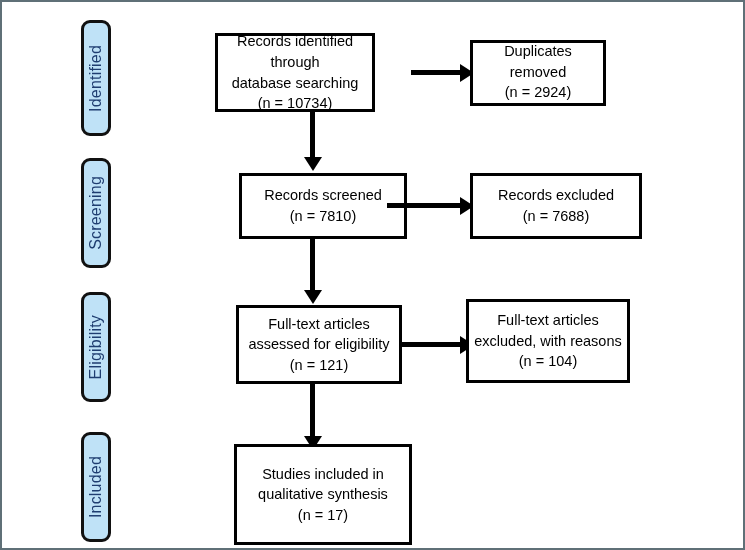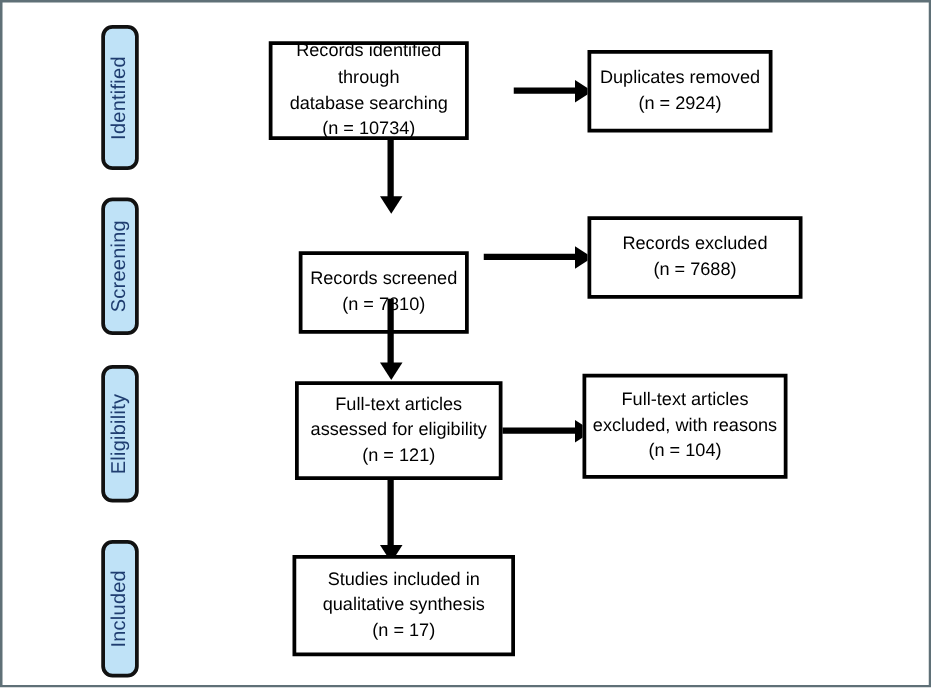--- a/index.html
+++ b/index.html
@@ -115,29 +115,29 @@
 
   <div class="flow-box" style="left:213px; top:31px; width:160px; height:79px;">
     <span class="flow-box-text">Records identified through
 database searching
 (n = 10734)</span>
   </div>
 
   <div class="connector-h" style="left:409px; top:68px; width:51px;"></div>
   <div class="arrowhead-right" style="left:458px; top:61.5px;"></div>
 
-  <div class="flow-box" style="left:468px; top:38px; width:148px; height:66px;">
+  <div class="flow-box" style="left:468px; top:38px; width:136px; height:66px;align-items:flex-end;">
     <span class="flow-box-text">Duplicates removed
 (n = 2924)</span>
   </div>
 
   <div class="connector-v" style="left:308px; top:110px; height:48px;"></div>
   <div class="arrowhead-down" style="left:301.5px; top:155px;"></div>
 
-  <div class="flow-box" style="left:237px; top:171px; width:136px; height:66px;margin-top:28px;">
+  <div class="flow-box" style="left:237px; top:171px; width:168px; height:66px;">
     <span class="flow-box-text">Records screened
 (n = 7810)</span>
   </div>
 
   <div class="connector-h" style="left:385px; top:201px; width:75px;"></div>
   <div class="arrowhead-right" style="left:458px; top:194.5px;"></div>
 
   <div class="flow-box" style="left:468px; top:171px; width:172px; height:66px;">
     <span class="flow-box-text">Records excluded
 (n = 7688)</span>
@@ -157,19 +157,19 @@
 
   <div class="flow-box" style="left:464px; top:297px; width:164px; height:84px;">
     <span class="flow-box-text">Full-text articles
 excluded, with reasons
 (n = 104)</span>
   </div>
 
   <div class="connector-v" style="left:308px; top:382px; height:55px;"></div>
   <div class="arrowhead-down" style="left:301.5px; top:434px;"></div>
 
-  <div class="flow-box" style="left:232px; top:442px; width:178px; height:81px;">
+  <div class="flow-box" style="left:232px; top:442px; width:178px; height:101px;">
     <span class="flow-box-text">Studies included in
 qualitative synthesis
 (n = 17)</span>
   </div>
 
 </div>
 
 </body></html>

